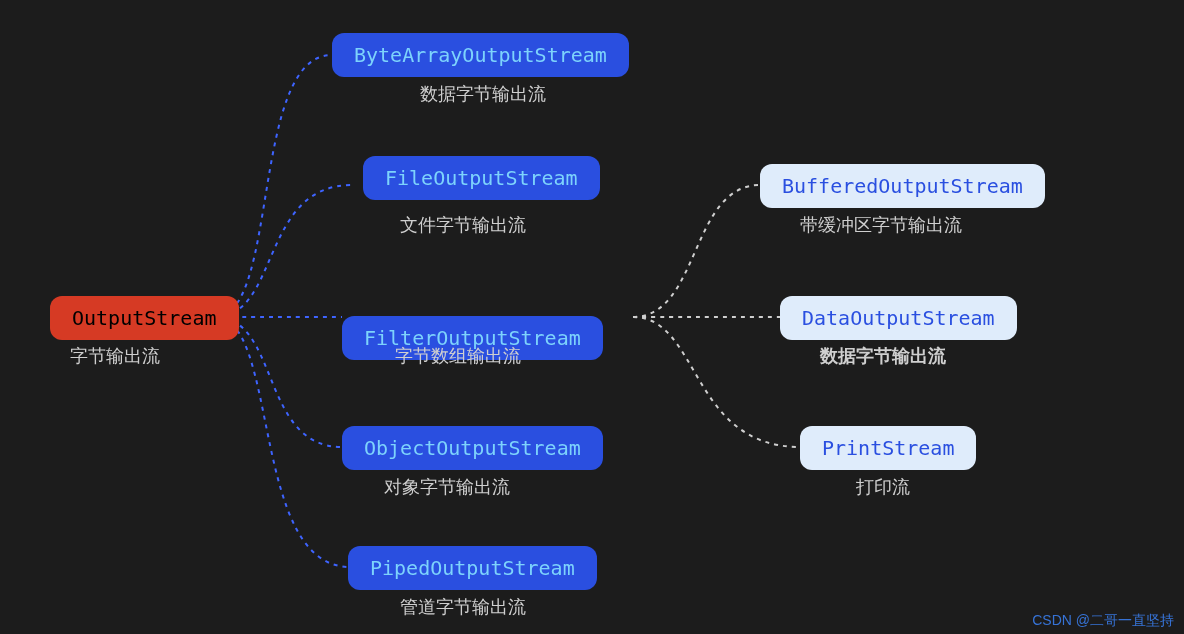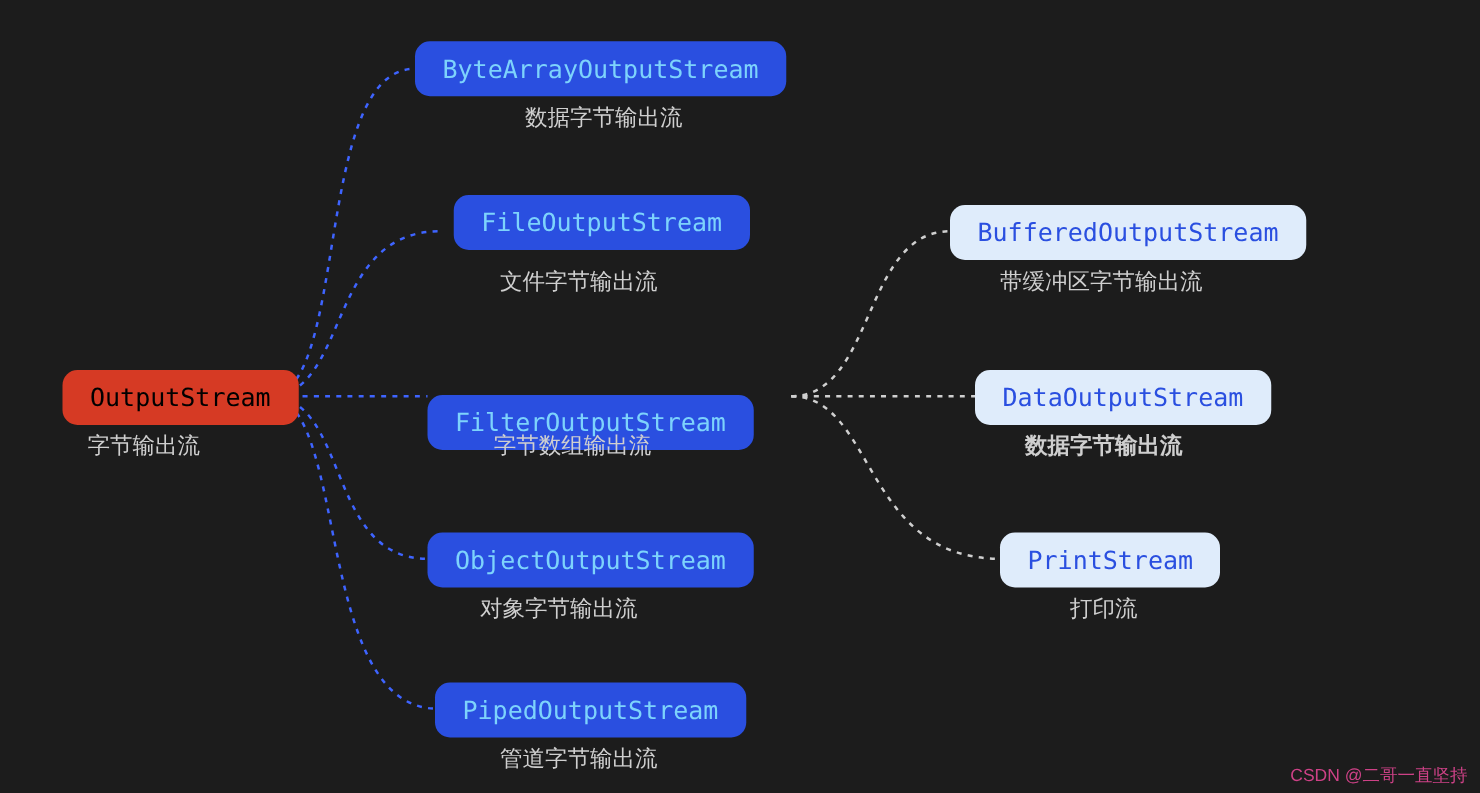--- a/index.html
+++ b/index.html
@@ -46,21 +46,21 @@
     position: absolute;
     top: 0; left: 0;
     width: 1184px;
     height: 634px;
     pointer-events: none;
   }
   .watermark {
     position: absolute;
     right: 10px;
     bottom: 4px;
-    color: #ec4899;
+    color: #3b82f6;
     font-family: -apple-system, "Microsoft YaHei", sans-serif;
     font-size: 14px;
     opacity: 0.85;
   }
 </style>
 </head>
 <body>
 
 <svg class="connectors">
 

